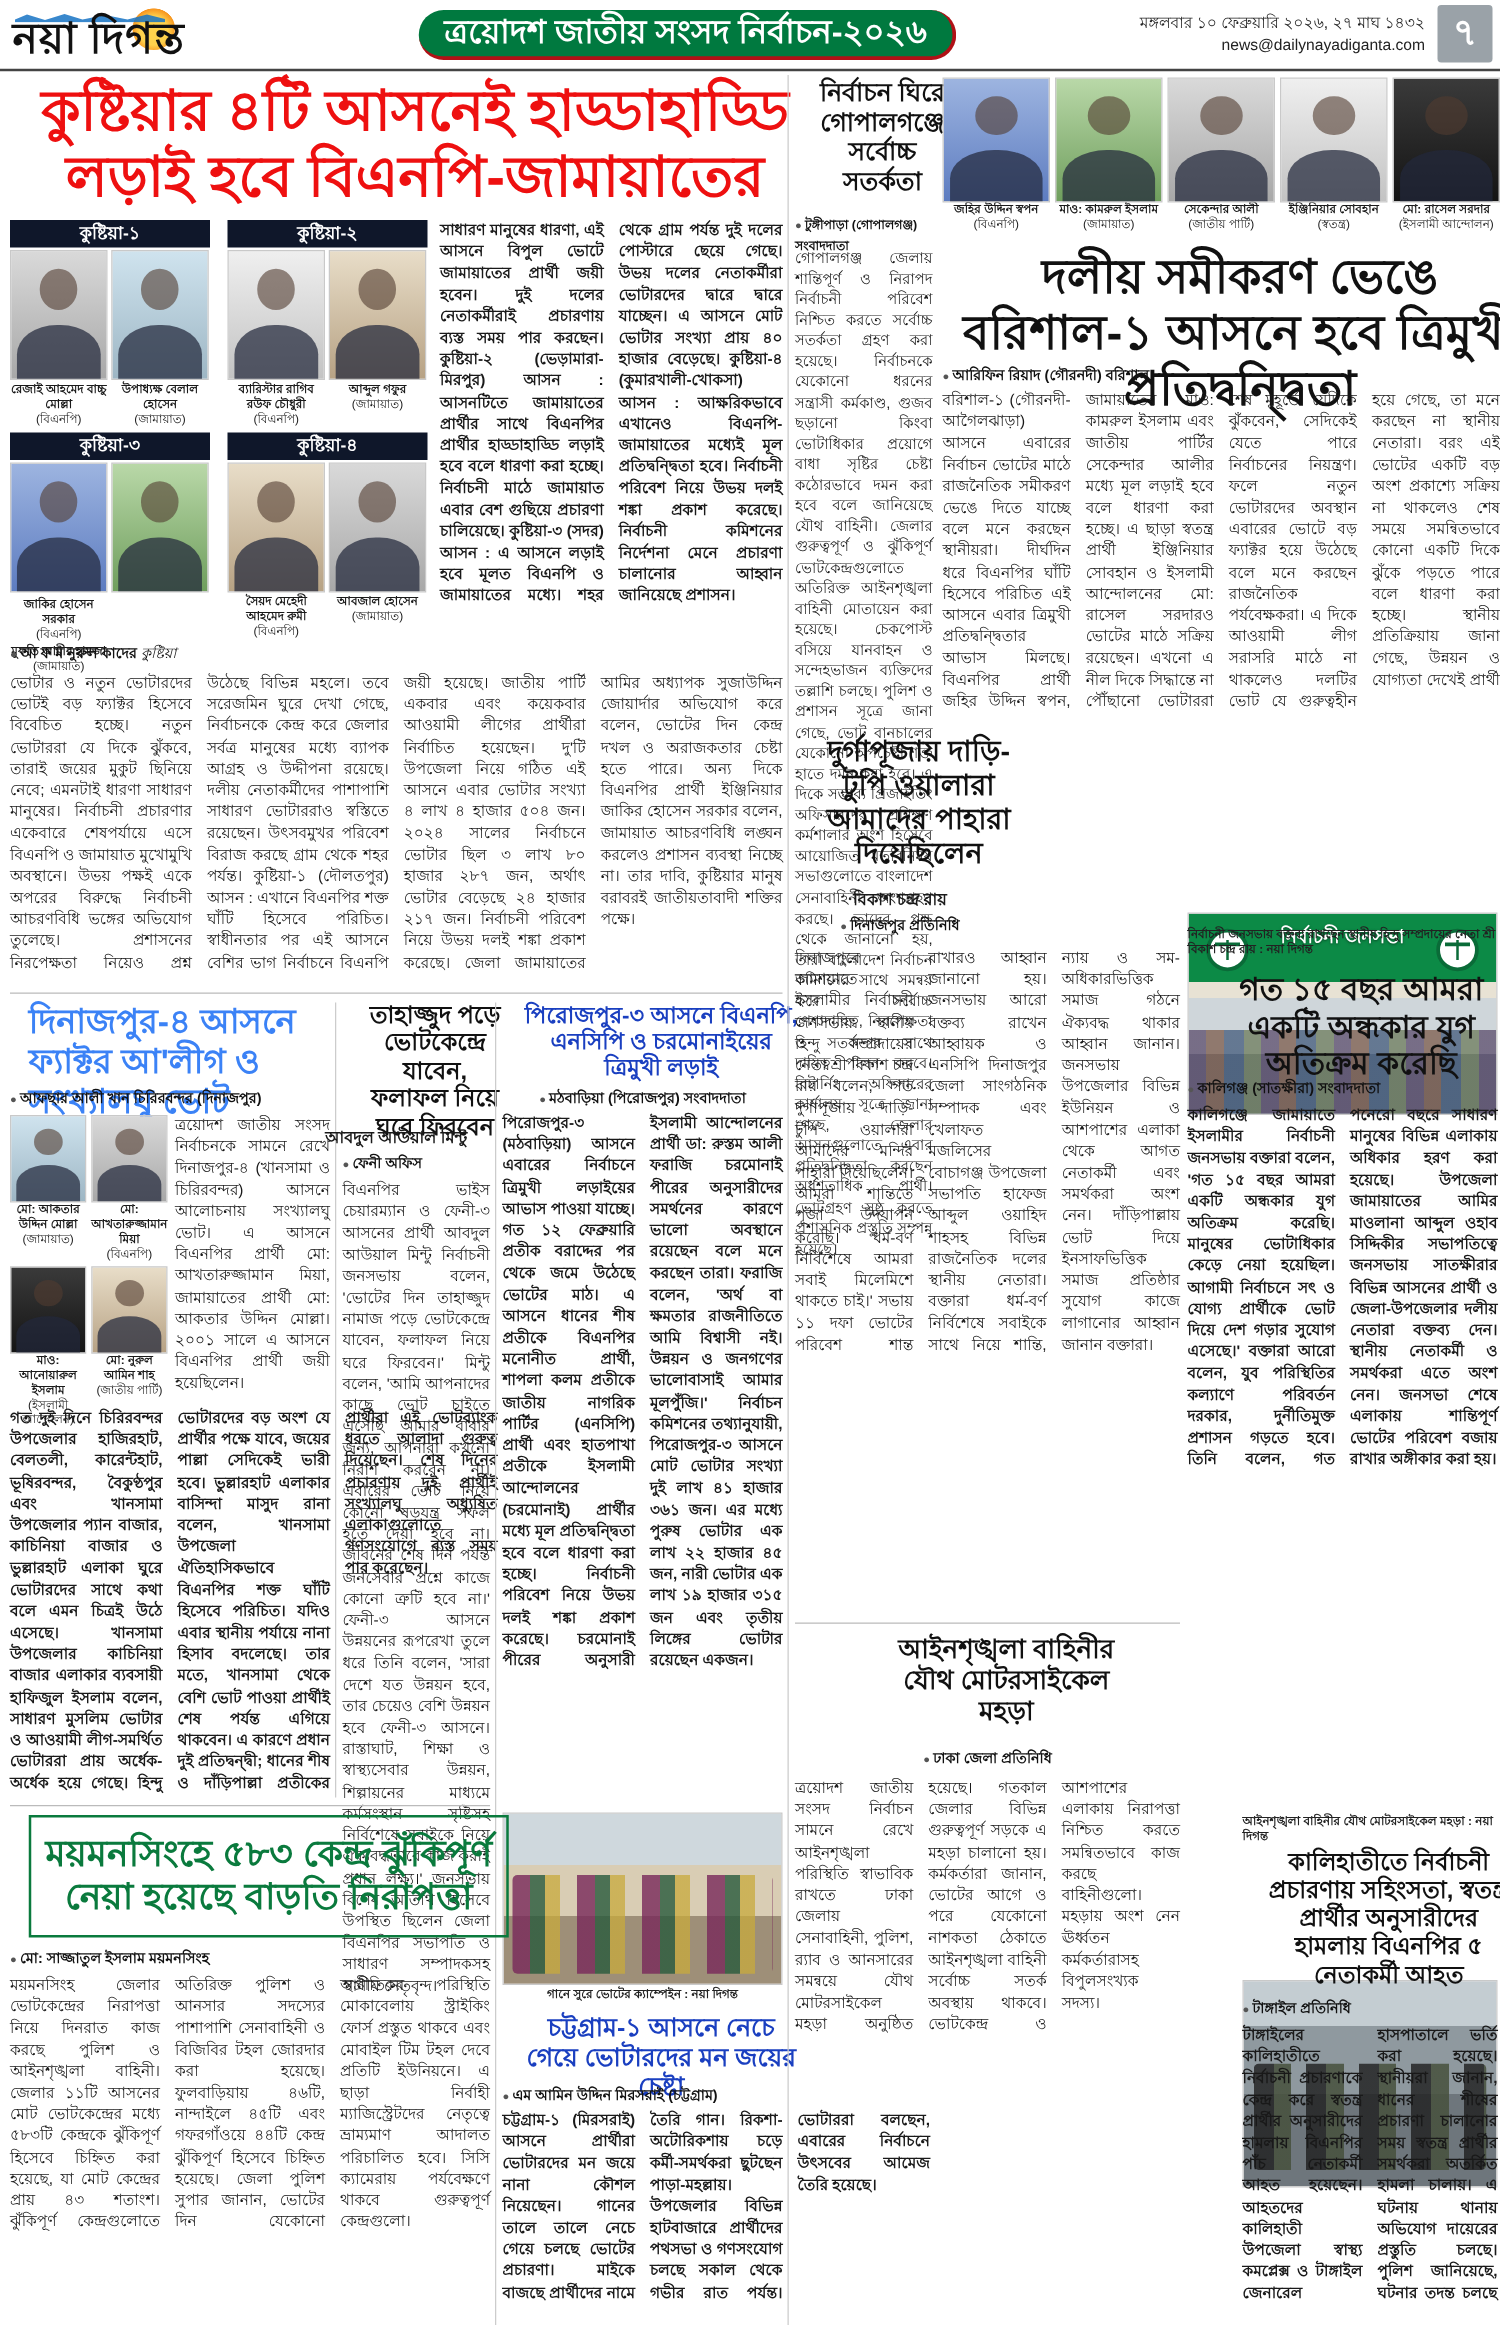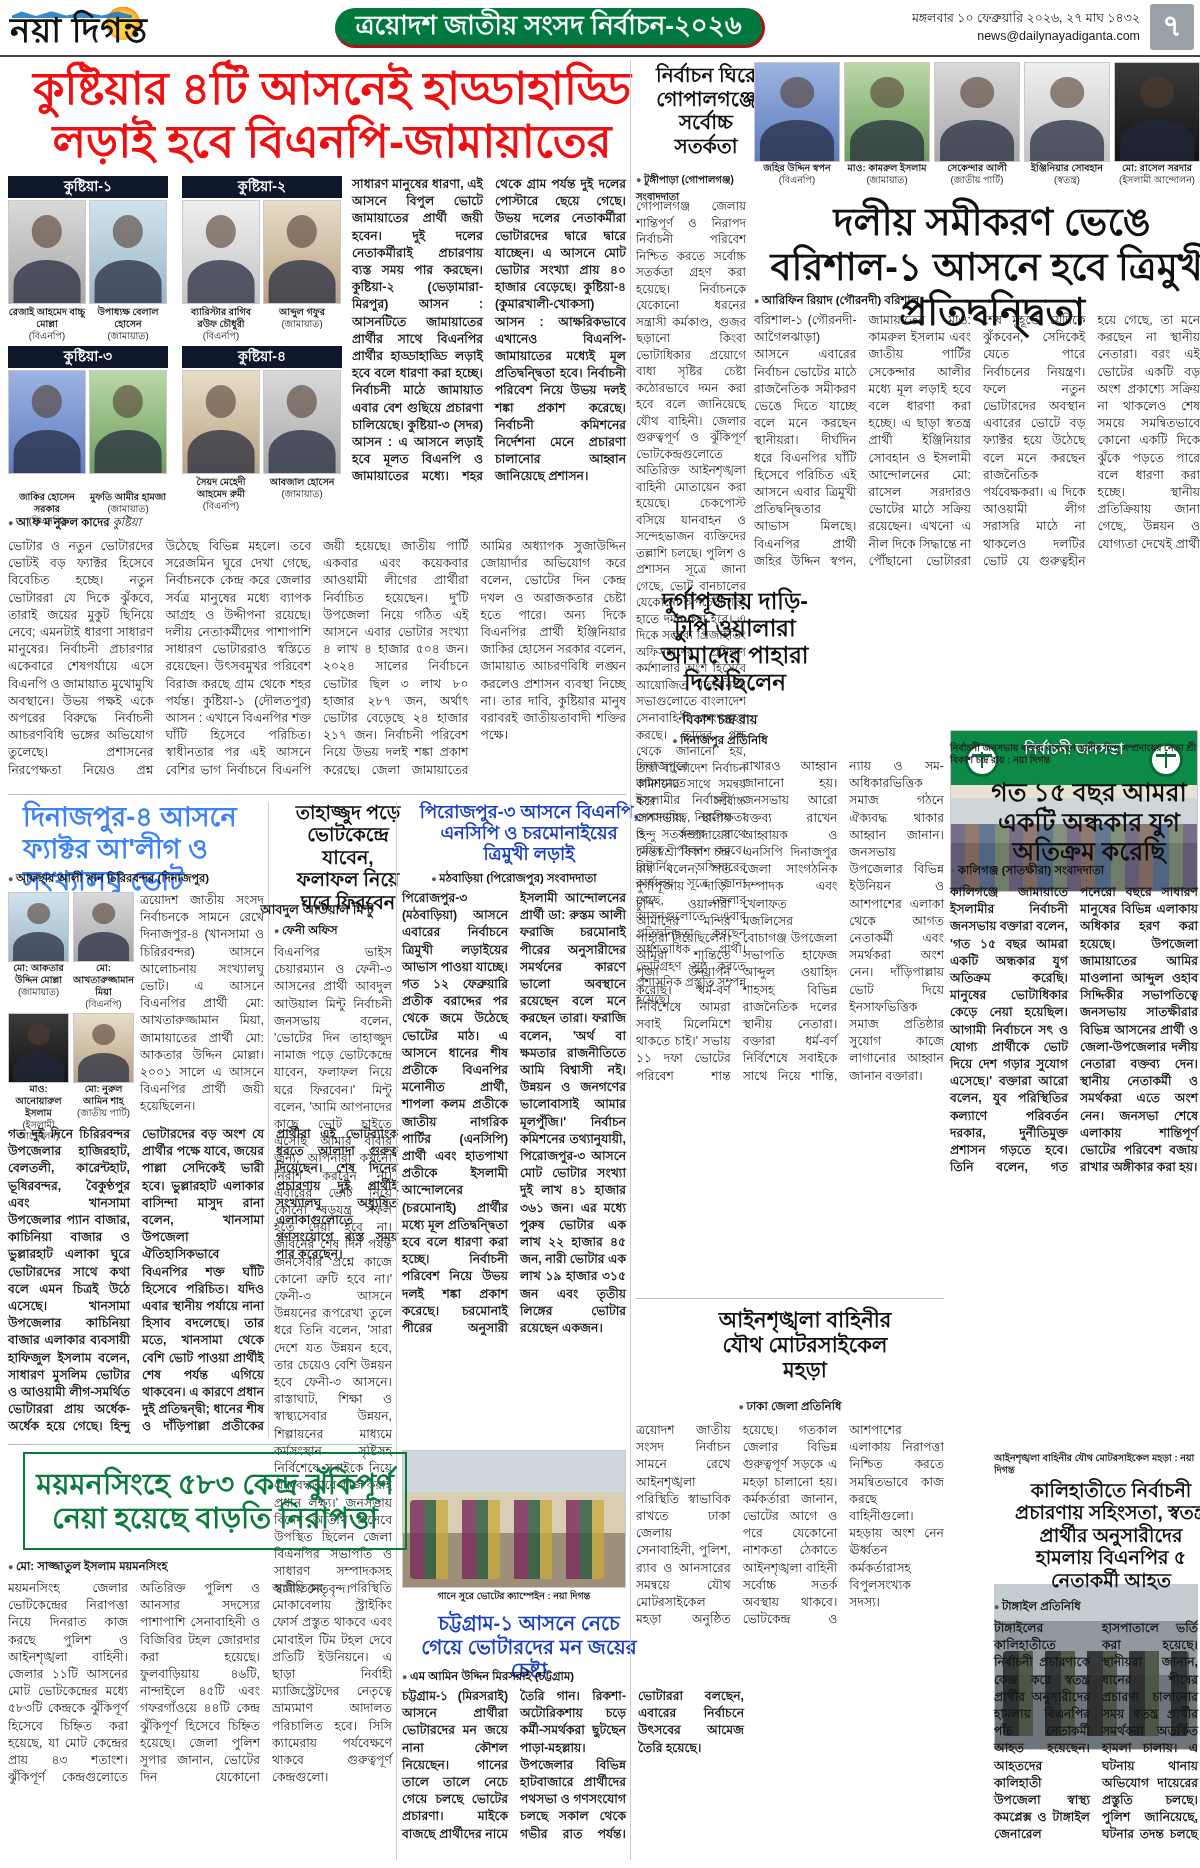--- a/index.html
+++ b/index.html
@@ -131,21 +131,21 @@
         </div>
     </div>
   </div>
 
   <div class="abs" style="left:8px;top:346px;width:160px;">
     <div class="grid-title">কুষ্টিয়া-৩</div>
     <div style="display:flex;gap:3px;margin-top:2px;">
       <div class="ph person p-blue" style="width:78px;height:104px;"></div>
       <div class="ph person p-green" style="width:78px;height:104px;"></div>
     </div>
-    <div style="display:flex;gap:3px;margin-top:17px;">
+    <div style="display:flex;gap:3px;margin-top:4px;flex-direction:column;">
       <div style="width:78px;">
           <div class="cand-name">জাকির হোসেন সরকার</div>
           <div class="cand-party">(বিএনপি)</div>
         </div>
       <div style="width:78px;">
           <div class="cand-name">মুফতি আমীর হামজা</div>
           <div class="cand-party">(জামায়াত)</div>
         </div>
     </div>
   </div>

